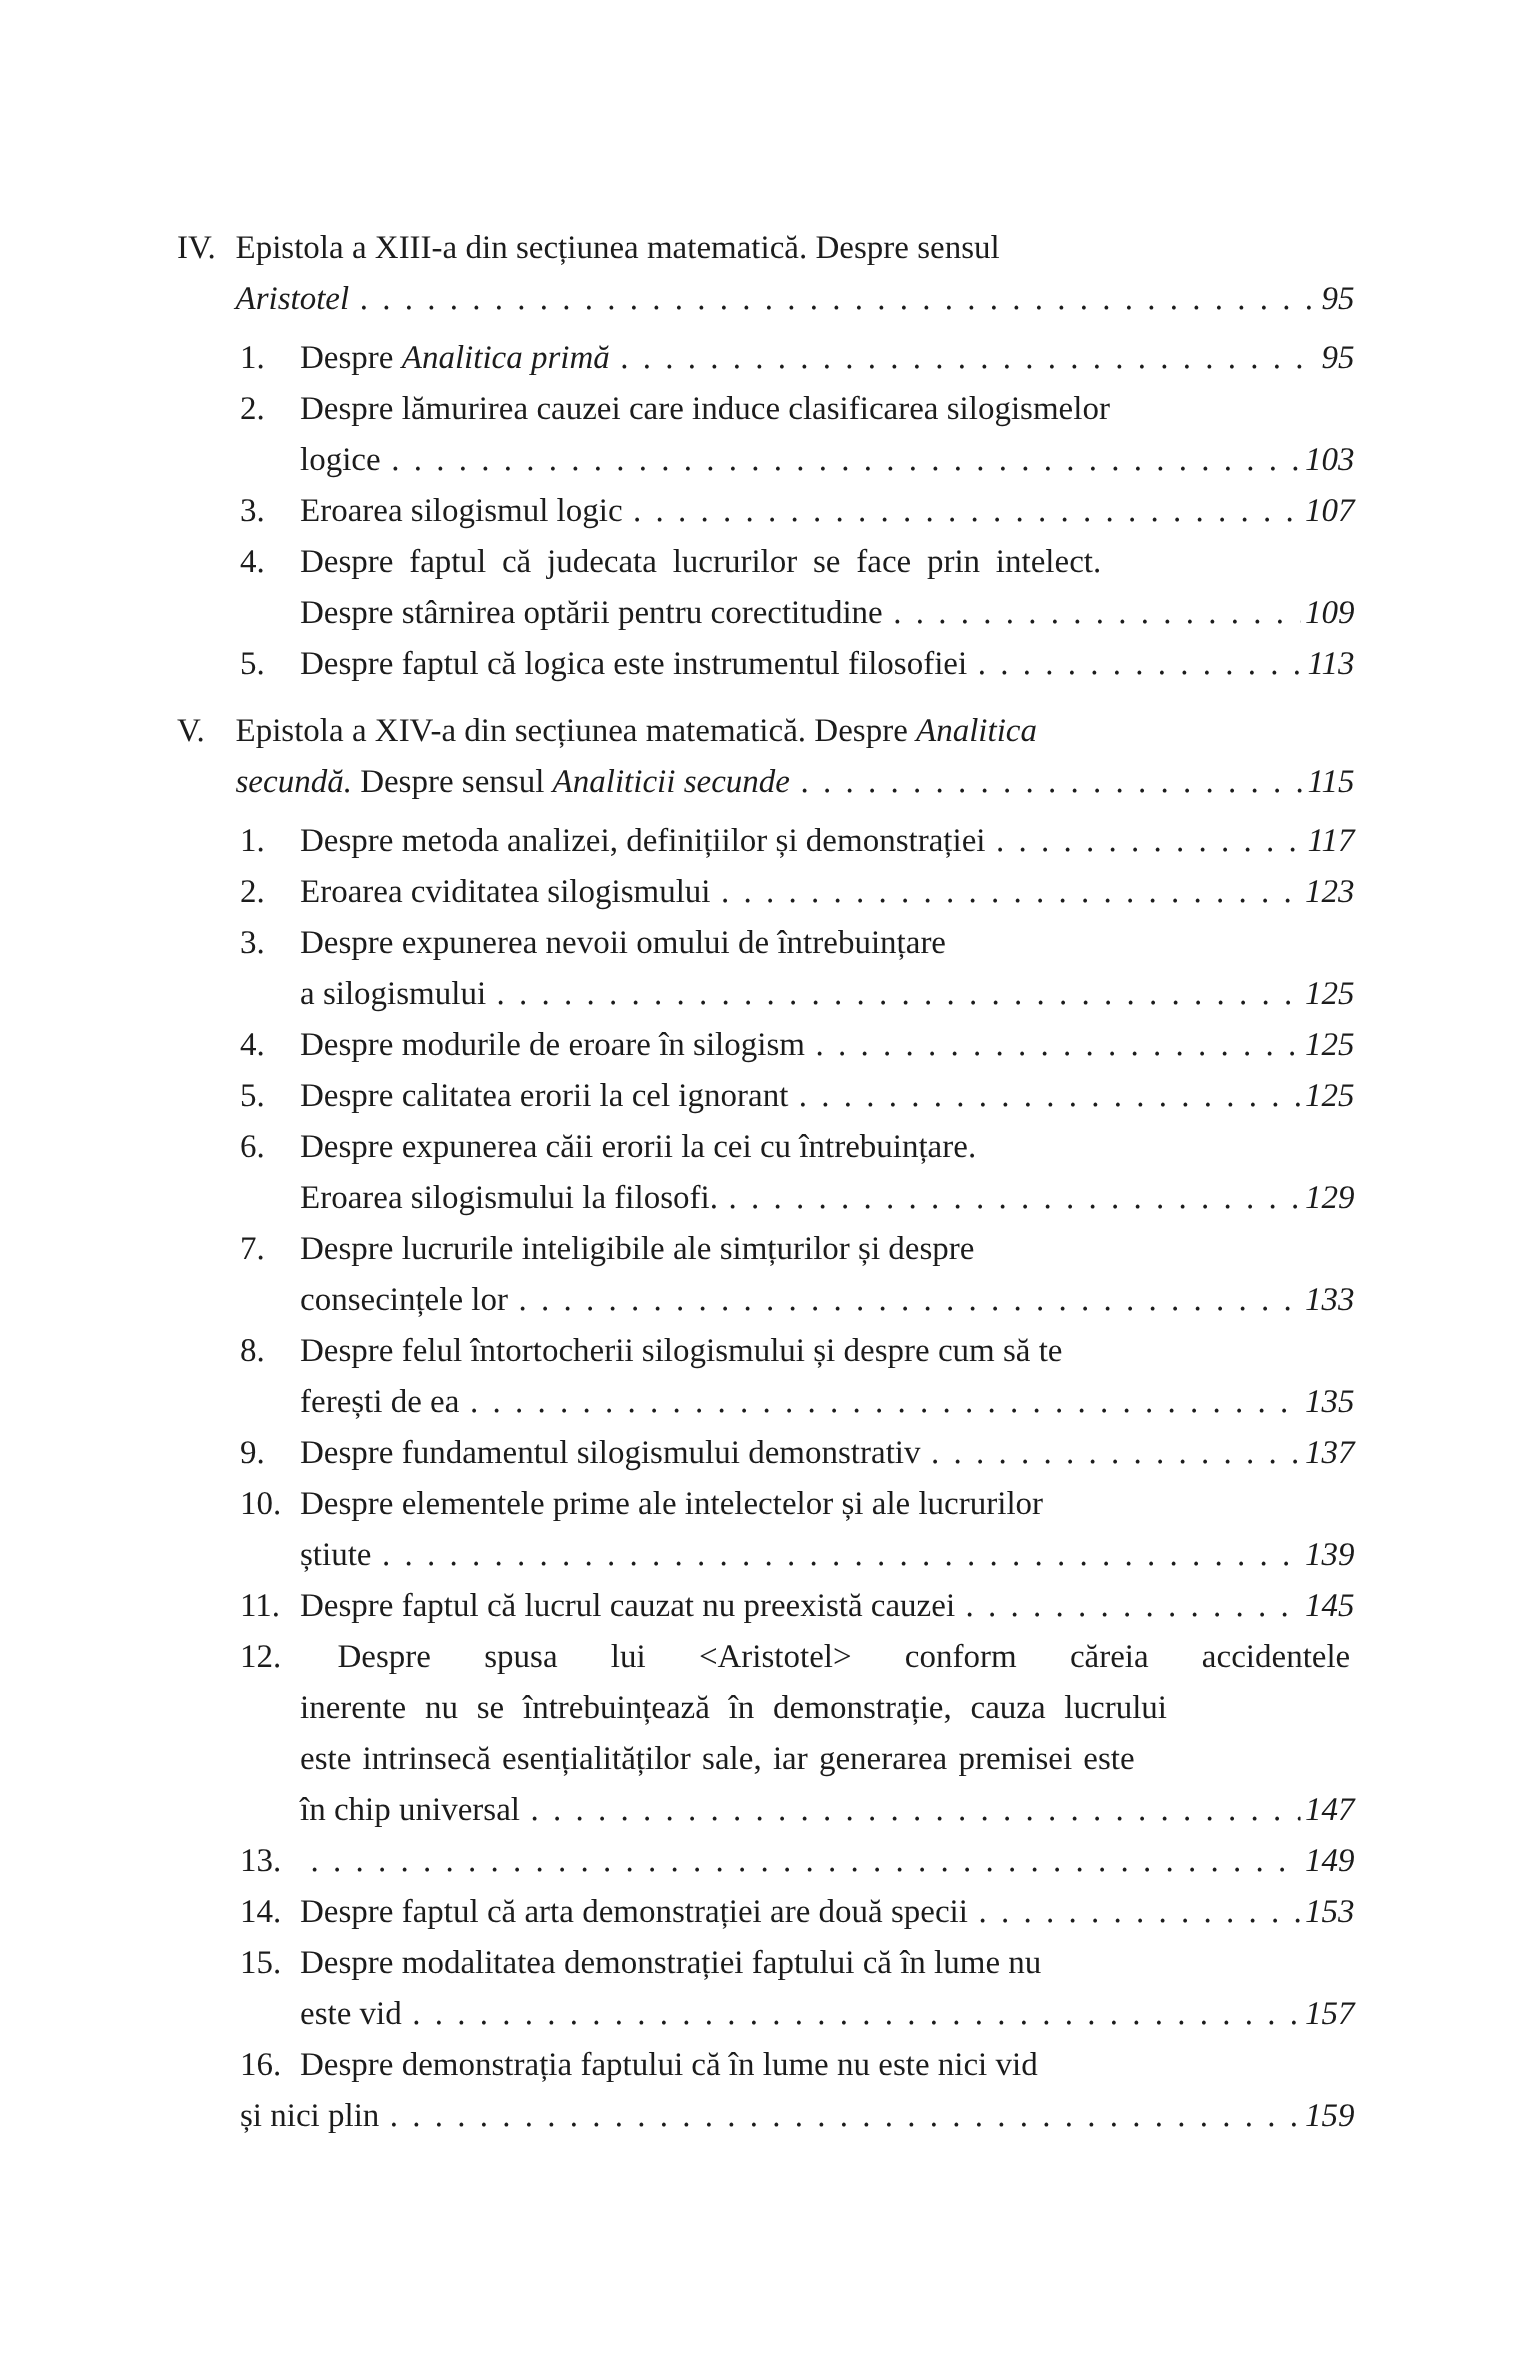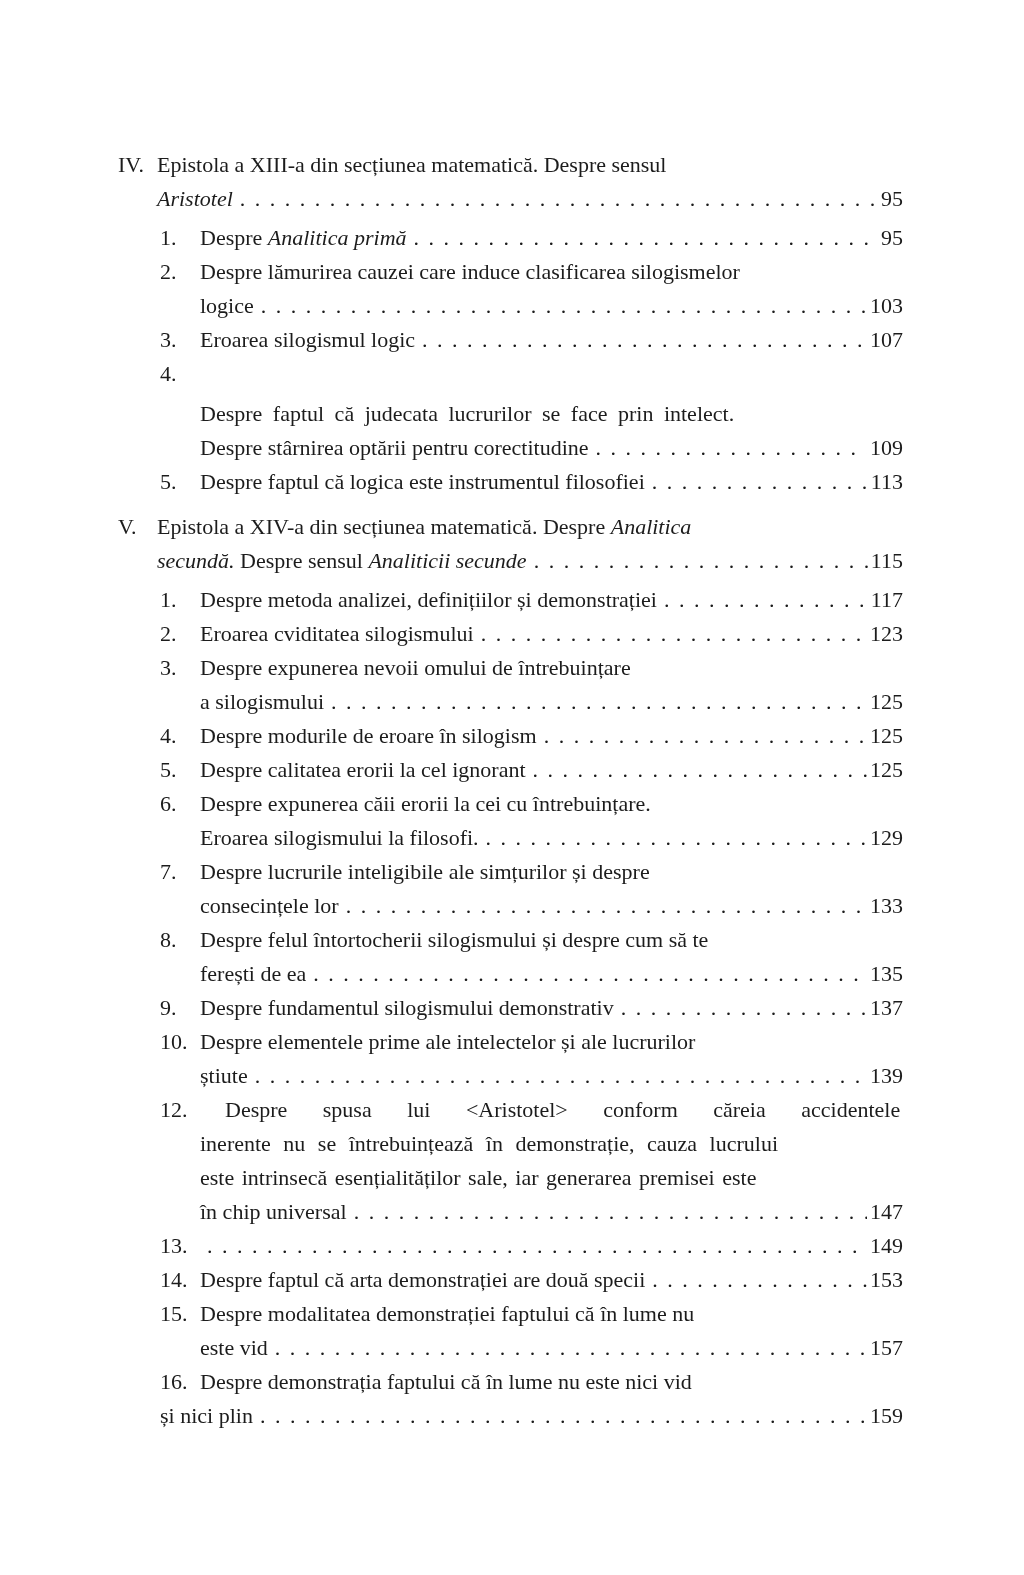--- a/index.html
+++ b/index.html
@@ -26,21 +26,21 @@
     flex: 1 1 0;
     min-width: 0;
     overflow: hidden;
     white-space: nowrap;
     margin: 0 3px 0 7px;
   }
   .dots::after {
     content: ". . . . . . . . . . . . . . . . . . . . . . . . . . . . . . . . . . . . . . . . . . . . . . . . . . . . . . . . . . . . . . . . . . . . . . . . . . . . . . . .";
     letter-spacing: 2px;
   }
-  .pgnum { flex: 0 0 auto; }
+  .pgnum { flex: 0 0 auto; font-style: italic; }
   .entry.section { margin-bottom: 5px; }
   .entry.section:not(:first-child) { margin-top: 11px; }
 </style>
 </head>
 <body>
 
 <div class="sheet">
   <div class="toc">
       <div class="entry section">
         <div class="row">
@@ -78,21 +78,21 @@
         <div class="row">
           <span class="num">3.</span>
           <span class="text"><span>Eroarea silogismul logic</span></span>
           <span class="dots"></span>
           <span class="pgnum">107</span>
         </div>
       </div>
       <div class="entry item">
         <div class="row">
           <span class="num">4.</span>
-          <span class="text" style="word-spacing: 5px; margin-top: 40px;"><span>Despre faptul că judecata lucrurilor se face prin intelect.</span></span>
+          <span class="text" style="word-spacing: 5px;"><span>Despre faptul că judecata lucrurilor se face prin intelect.</span></span>
         </div>
         <div class="row">
           <span class="num"></span>
           <span class="text"><span>Despre stârnirea optării pentru corectitudine</span></span>
           <span class="dots"></span>
           <span class="pgnum">109</span>
         </div>
       </div>
       <div class="entry item">
         <div class="row">
@@ -205,20 +205,28 @@
       <div class="entry item">
         <div class="row">
           <span class="num">10.</span>
           <span class="text"><span>Despre elementele prime ale intelectelor și ale lucrurilor</span></span>
         </div>
         <div class="row">
           <span class="num"></span>
           <span class="text"><span>știute</span></span>
           <span class="dots"></span>
           <span class="pgnum">139</span>
+        </div>
+      </div>
+      <div class="entry item">
+        <div class="row">
+          <span class="num">11.</span>
+          <span class="text"><span>Despre faptul că lucrul cauzat nu preexistă cauzei</span></span>
+          <span class="dots"></span>
+          <span class="pgnum">145</span>
         </div>
       </div>
       <div class="entry item">
         <div class="row">
           <span class="num">12.</span>
           <span class="text" style="word-spacing: 30px; margin-left: 25px;"><span>Despre spusa lui &lt;Aristotel&gt; conform căreia accidentele</span></span>
         </div>
         <div class="row">
           <span class="num"></span>
           <span class="text" style="word-spacing: 7px;"><span>inerente nu se întrebuințează în demonstrație, cauza lucrului</span></span>

